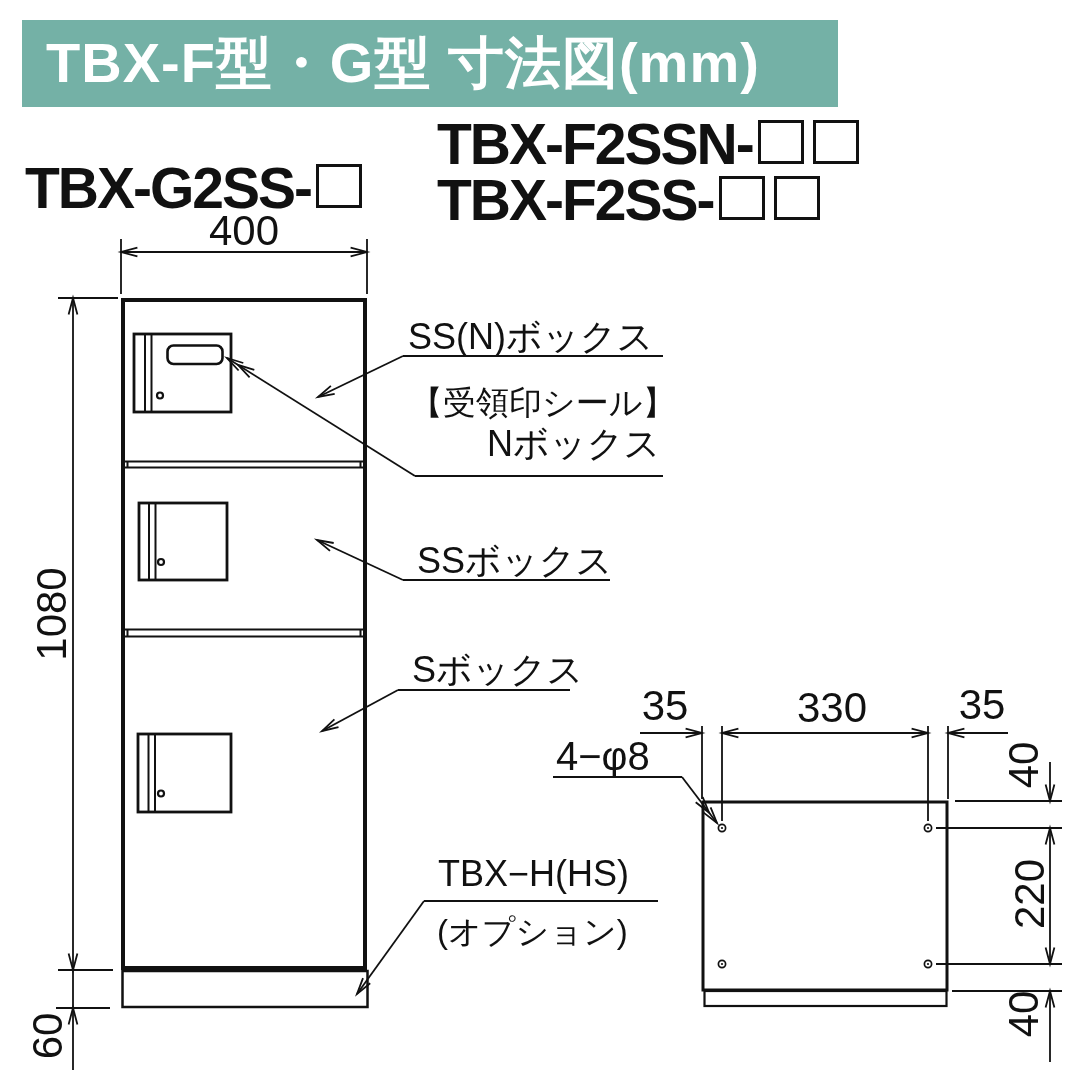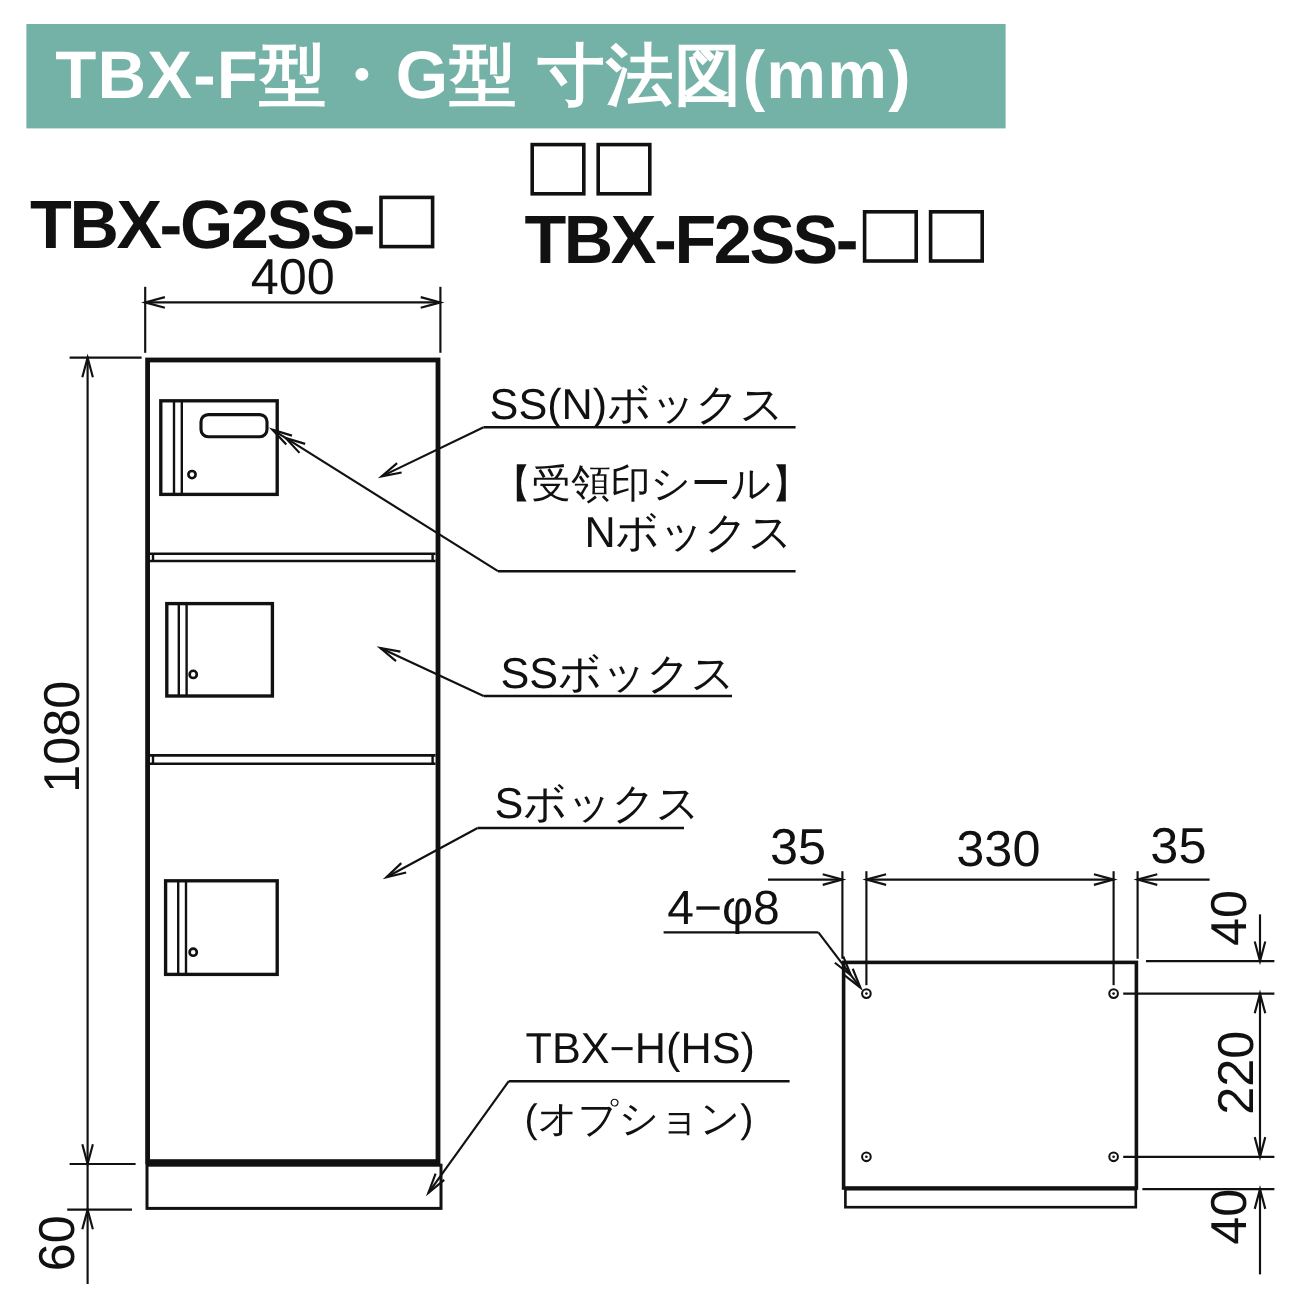--- a/index.html
+++ b/index.html
@@ -31,21 +31,21 @@
 <div id="stage">
 
   <div id="banner" style="background:#74b1a6;">
     <span>TBX-F型・G型 寸法図(mm)</span>
   </div>
 
   <div class="model-line" style="left:25px;top:116px;margin-top:44px;">
     <span>TBX-G2SS-</span><span class="code-square"></span>
   </div>
   <div class="model-line" style="left:437px;top:116px;">
-    <span class="code-square"></span><span class="code-square"></span>
+    <span>TBX-F2SSN-</span><span class="code-square"></span><span class="code-square"></span>
   </div>
   <div class="model-line" style="left:437px;top:172px;">
     <span>TBX-F2SS-</span><span class="code-square"></span><span class="code-square"></span>
   </div>
 
   <svg width="1080" height="1080" viewBox="0 0 1080 1080">
 
     <g>
 
       <rect x="122.5" y="971" width="245" height="36" fill="#ffffff" class="ln" stroke-width="2.5"></rect>

